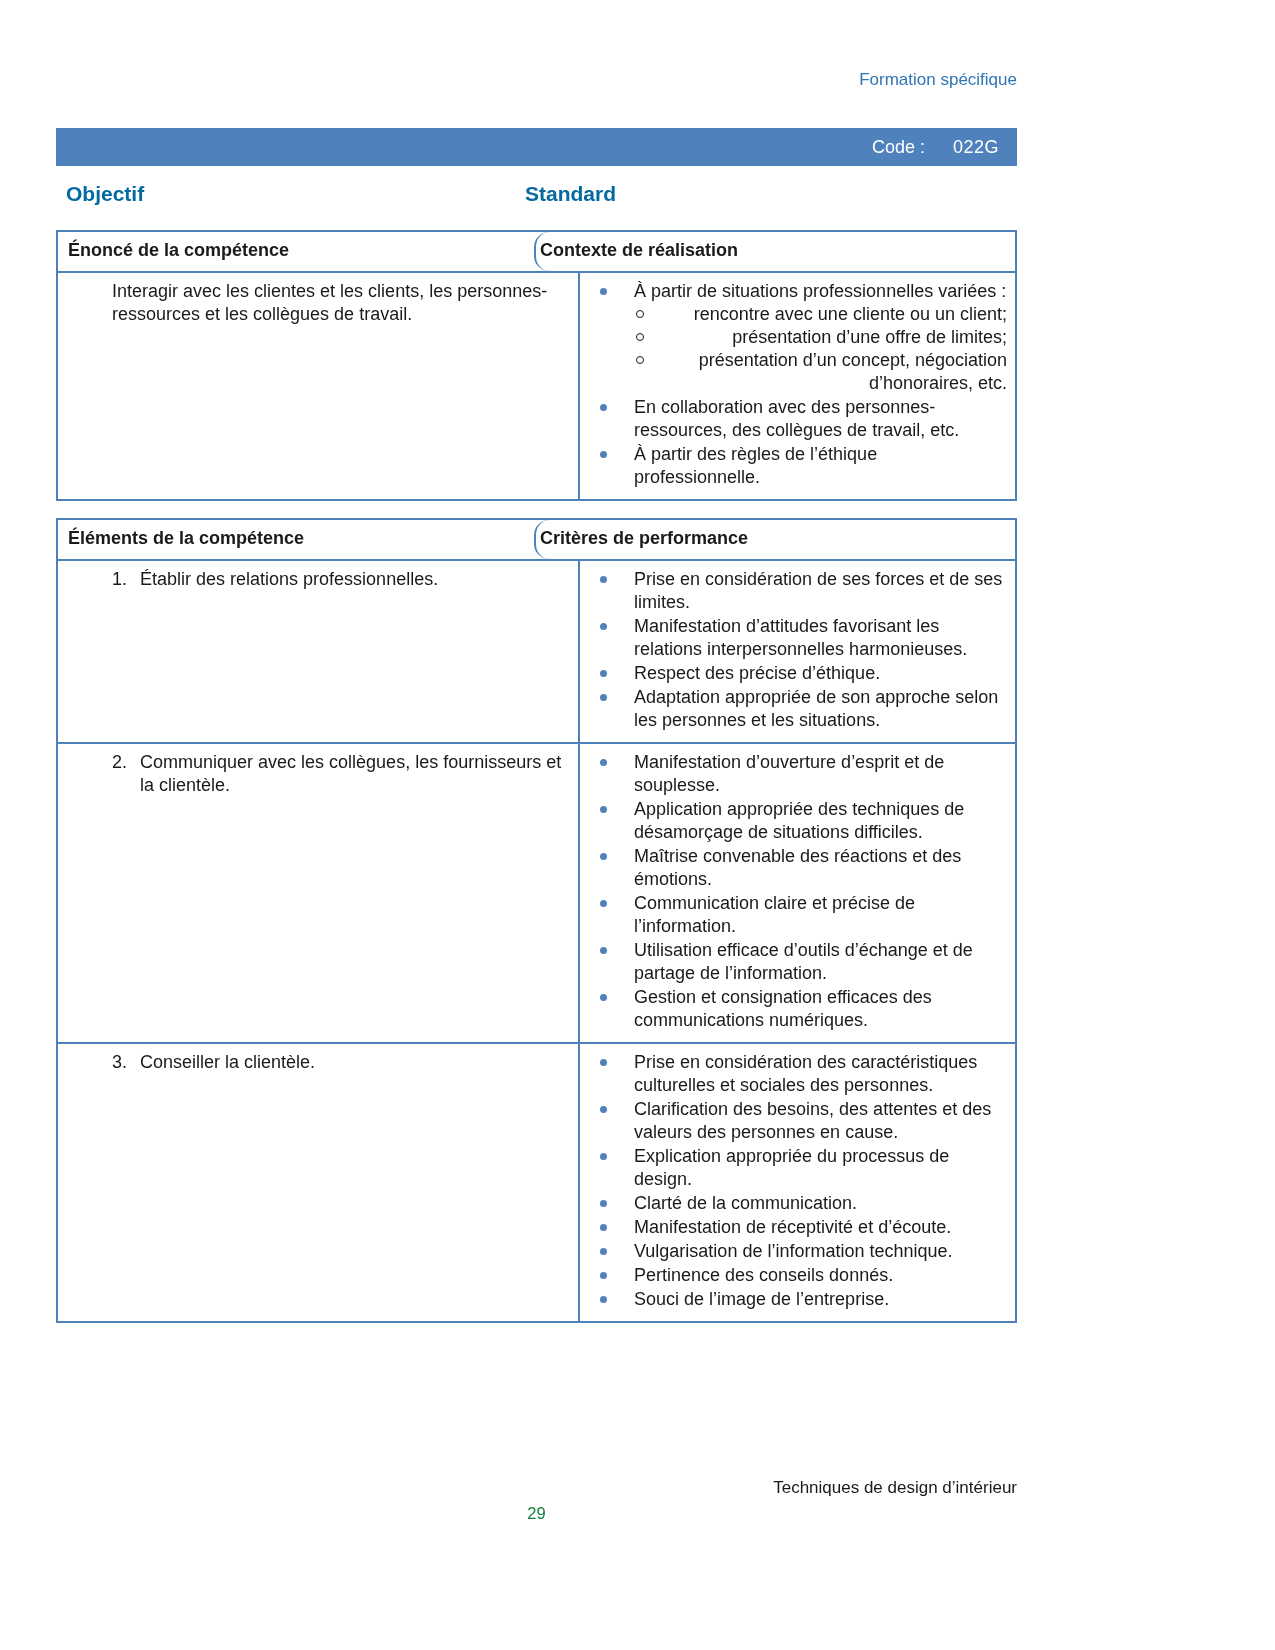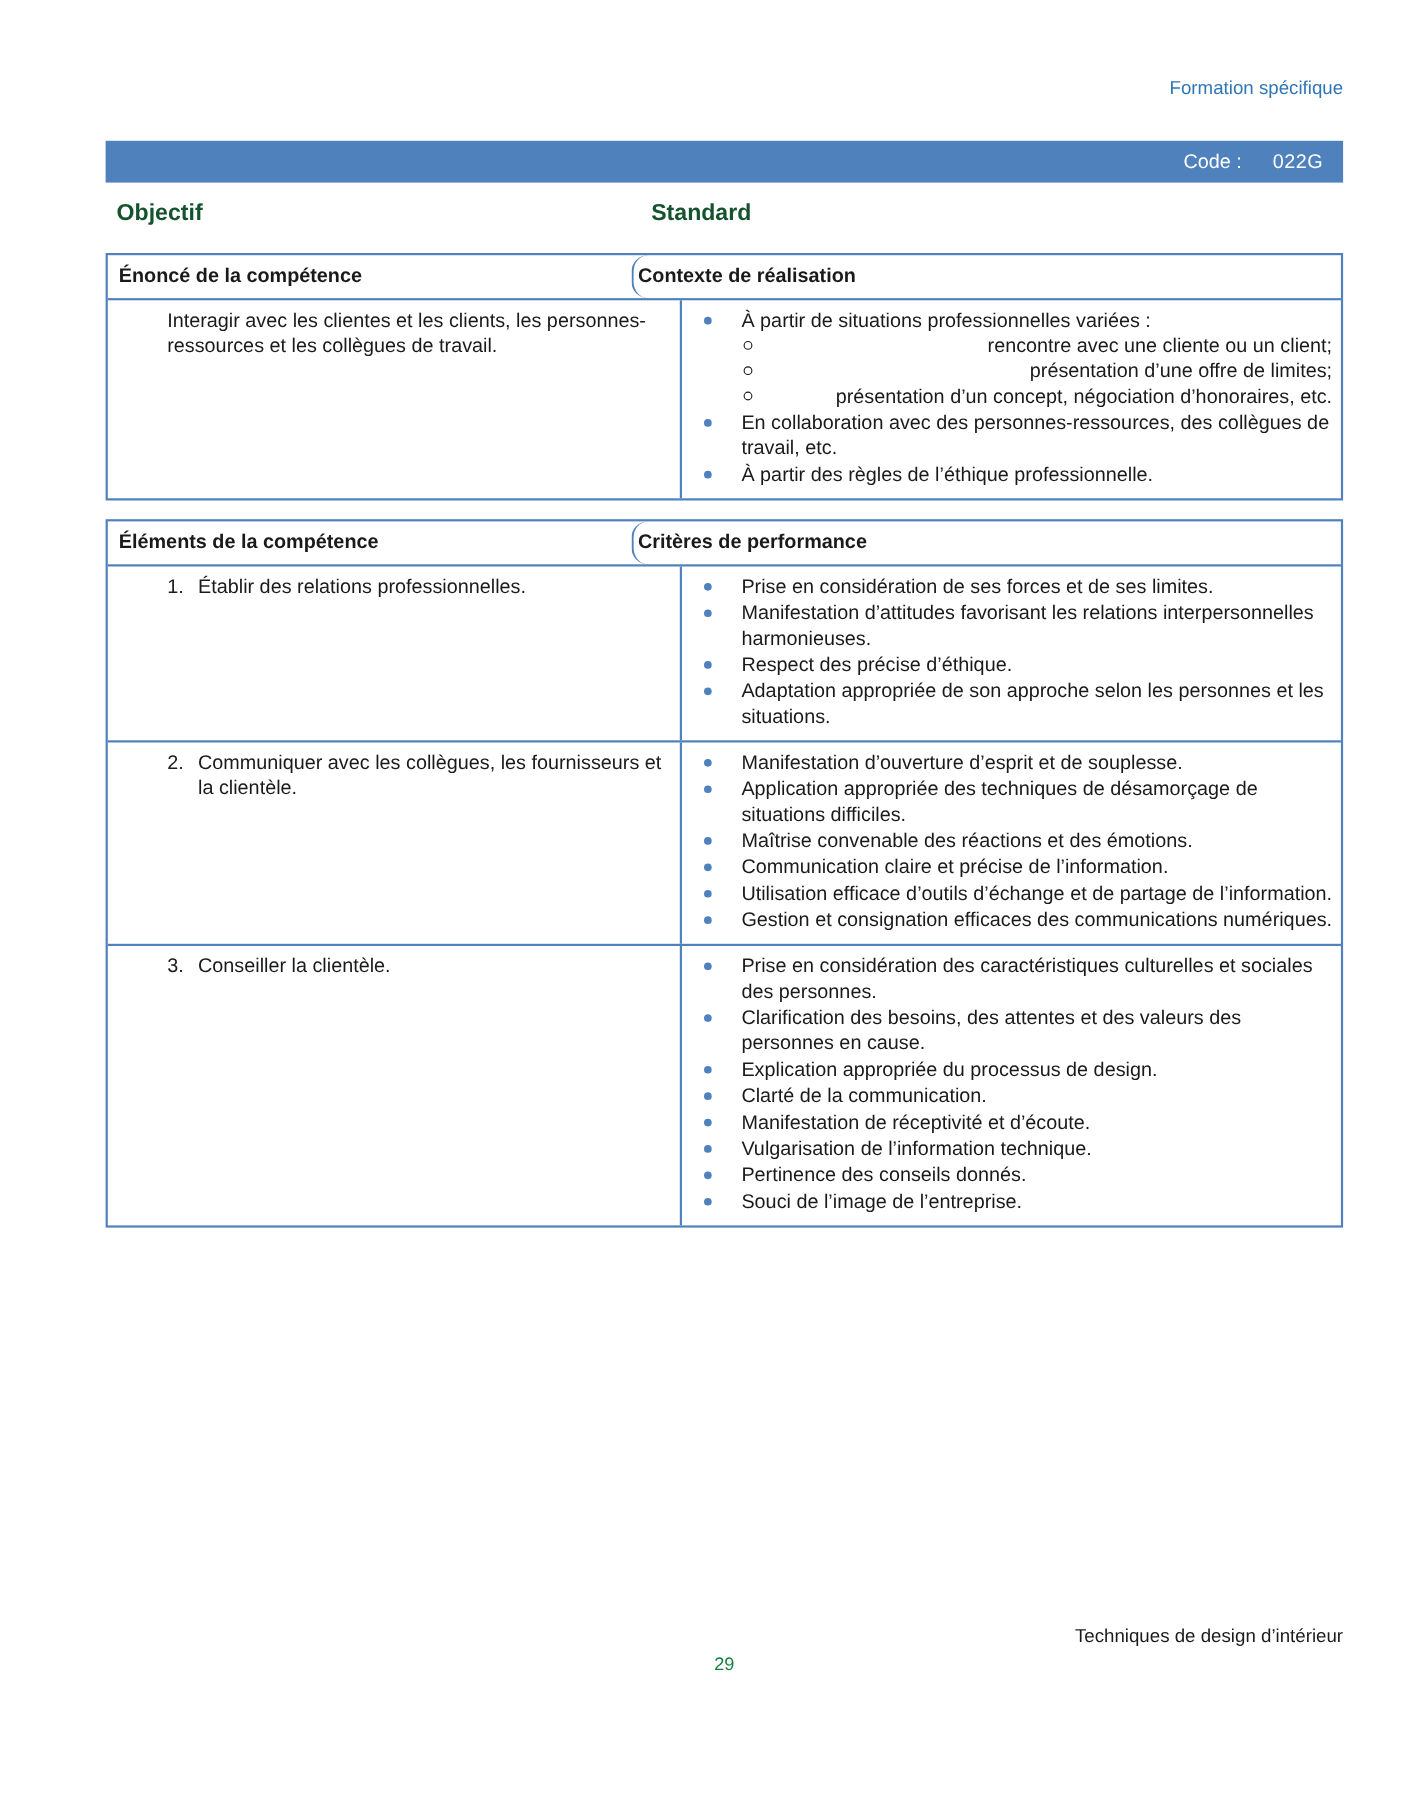--- a/index.html
+++ b/index.html
@@ -7,22 +7,22 @@
     position: relative;
     width: 1275px;
     height: 1650px;
     background: #ffffff;
     font-family: "Liberation Sans", "DejaVu Sans", sans-serif;
     color: #1a1a1a;
     overflow: hidden;
   }
   .content {
     position: relative;
-    margin-left: 96px;
-    width: 1125px;
+    margin-left: 56px;
+    width: 961px;
     height: 100%;
   }
   .top-note {
     padding-top: 70px;
     text-align: right;
     color: #2e75b6;
     font-size: 17px;
     line-height: 20px;
   }
   .code-banner {
@@ -37,24 +37,24 @@
     box-sizing: border-box;
     font-size: 18px;
   }
   .code-banner .code-value { margin-left: 28px; letter-spacing: 0.5px; }
   .col-titles { position: relative; height: 28px; margin-top: 16px; }
   .ct {
     position: absolute;
     top: 0;
     font-size: 21px;
     font-weight: bold;
-    color: #14532d;
+    color: #0369a1;
   }
   .ct.left { left: 10px; }
-  .ct.right { left: 496px; }
+  .ct.right { left: 469px; }
 
   .tbl {
     border: 2px solid #4f81bd;
     background: #ffffff;
     box-sizing: border-box;
     font-size: 18px;
     line-height: 23px;
   }
   .tbl1 { margin-top: 20px; }
   .tbl2 { margin-top: 17px; }

